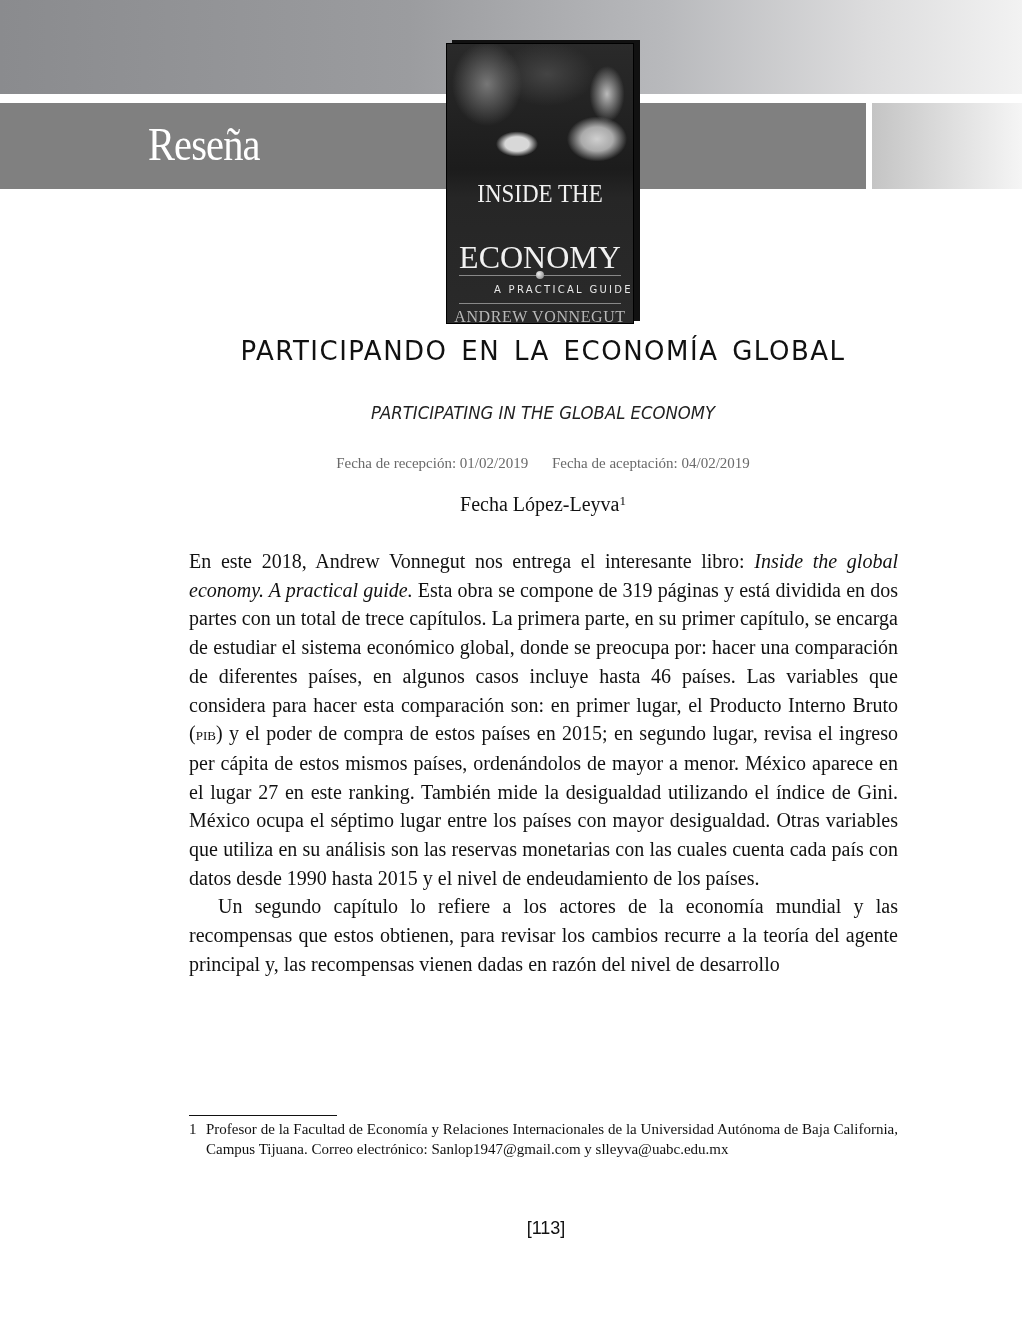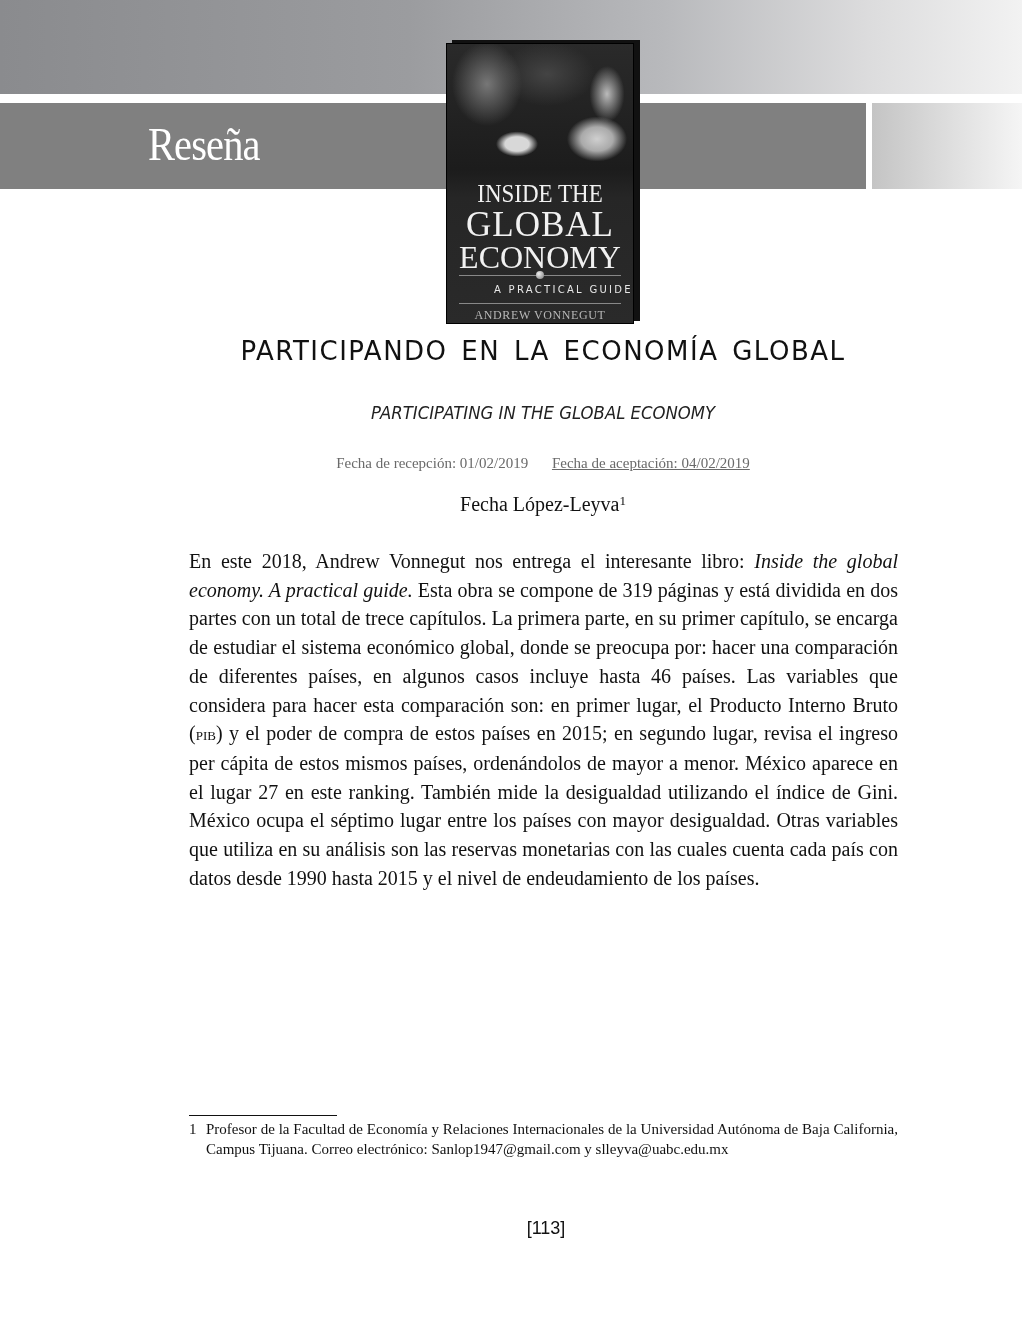--- a/index.html
+++ b/index.html
@@ -49,37 +49,37 @@
     position: absolute; left: 89px; top: 227px; width: 8px; height: 8px; border-radius: 50%;
     background: radial-gradient(circle at 35% 35%, #eee, #777);
   }
   .cover-rule { position: absolute; left: 12px; width: 162px; height: 1px; background: #888; }
   .cover-sub {
     position: absolute; left: 0; width: 100%; top: 240px; text-align: right;
     font-family: "DejaVu Sans", sans-serif; font-size: 10px; letter-spacing: 2.3px; color: #e8e8e8;
   }
   .cover-author {
     position: absolute; left: 0; width: 100%; top: 264px; text-align: center;
-    font-family: "Liberation Serif", serif; font-size: 12px; letter-spacing: 0.6px; color: #b8b8b8;
+    font-family: "Liberation Serif", serif; font-size: 16px; letter-spacing: 0.6px; color: #b8b8b8;
   }
   .title {
     position: absolute; left: 0; width: 1086px; top: 336px; text-align: center;
     font-family: "DejaVu Sans", sans-serif; font-size: 26px; letter-spacing: 1.5px; color: #111;
     word-spacing: 4px;
   }
   .subtitle {
     position: absolute; left: 0; width: 1086px; top: 403px; text-align: center;
     font-family: "DejaVu Sans", sans-serif; font-style: italic; font-size: 17px; color: #222;
     transform: scaleX(0.97);
   }
   .dates {
     position: absolute; left: 0; width: 1086px; top: 455px; text-align: center;
     font-size: 15px; color: #6a6a6a;
   }
-  .dates span + span { margin-left: 20px; text-decoration: underline; }
+  .dates span + span { margin-left: 20px; }
   .author {
     position: absolute; left: 0; width: 1086px; top: 493px; text-align: center;
     font-size: 20px; color: #111;
   }
   .author sup { font-size: 13px; vertical-align: 6px; }
   .body-text {
     position: absolute; left: 189px; top: 547px; width: 709px;
     font-size: 20px; line-height: 28.7px; color: #111; text-align: justify;
   }
   .body-text p { margin: 0; }
@@ -103,41 +103,41 @@
 <body>
 
 <div class="band-top"></div>
 <div class="band-main"></div>
 <div class="band-right"></div>
 <div class="section-label">Reseña</div>
 
 <div class="cover-shadow"></div>
 <div class="cover">
   <div class="cover-title cover-t1">INSIDE THE</div>
-  <div class="cover-title cover-t2">GLOBAL</div>
   <div class="cover-title cover-t3">ECONOMY</div>
   <div class="cover-rule" style="top:231px;"></div>
   <div class="cover-dot"></div>
   <div class="cover-sub">A PRACTICAL GUIDE</div>
   <div class="cover-rule" style="top:259px;"></div>
   <div class="cover-author">ANDREW VONNEGUT</div>
 </div>
 
 <div class="title">PARTICIPANDO EN LA ECONOMÍA GLOBAL</div>
 <div class="subtitle">PARTICIPATING IN THE GLOBAL ECONOMY</div>
 <div class="dates">
   <span>Fecha de recepción: 01/02/2019</span>
   <span>Fecha de aceptación: 04/02/2019</span>
 </div>
 <div class="author">
   <span>Fecha López-Leyva</span><sup>1</sup>
 </div>
 
 <div class="body-text">
   <p><span>En este 2018, Andrew Vonnegut nos entrega el interesante libro: </span><i>Inside the global economy. A practical guide.</i><span> Esta obra se compone de 319 páginas y está dividida en dos partes con un total de trece capítulos. La primera parte, en su primer capítulo, se encarga de estudiar el sistema económico global, donde se preocupa por: hacer una comparación de diferentes países, en algunos casos incluye hasta 46 países. Las variables que considera para hacer esta comparación son: en primer lugar, el Producto Interno Bruto (</span><span class="sc">pib</span><span>) y el poder de compra de estos países en 2015; en segundo lugar, revisa el ingreso per cápita de estos mismos países, ordenándolos de mayor a menor. México aparece en el lugar 27 en este ranking. También mide la desigualdad utilizando el índice de Gini. México ocupa el séptimo lugar entre los países con mayor desigualdad. Otras variables que utiliza en su análisis son las reservas monetarias con las cuales cuenta cada país con datos desde 1990 hasta 2015 y el nivel de endeudamiento de los países.</span></p>
+  <p class="indent">Un segundo capítulo lo refiere a los actores de la economía mundial y las recompensas que estos obtienen, para revisar los cambios recurre a la teoría del agente principal y, las recompensas vienen dadas en razón del nivel de desarrollo</p>
 </div>
 
 <div class="fn-rule"></div>
 <div class="footnote">
   <span class="fn-num">1</span>
   <span class="fn-text">Profesor de la Facultad de Economía y Relaciones Internacionales de la Universidad Autónoma de Baja California, Campus Tijuana. Correo electrónico: Sanlop1947@gmail.com y slleyva@uabc.edu.mx</span>
 </div>
 
 <div class="page-number">[113]</div>
 

